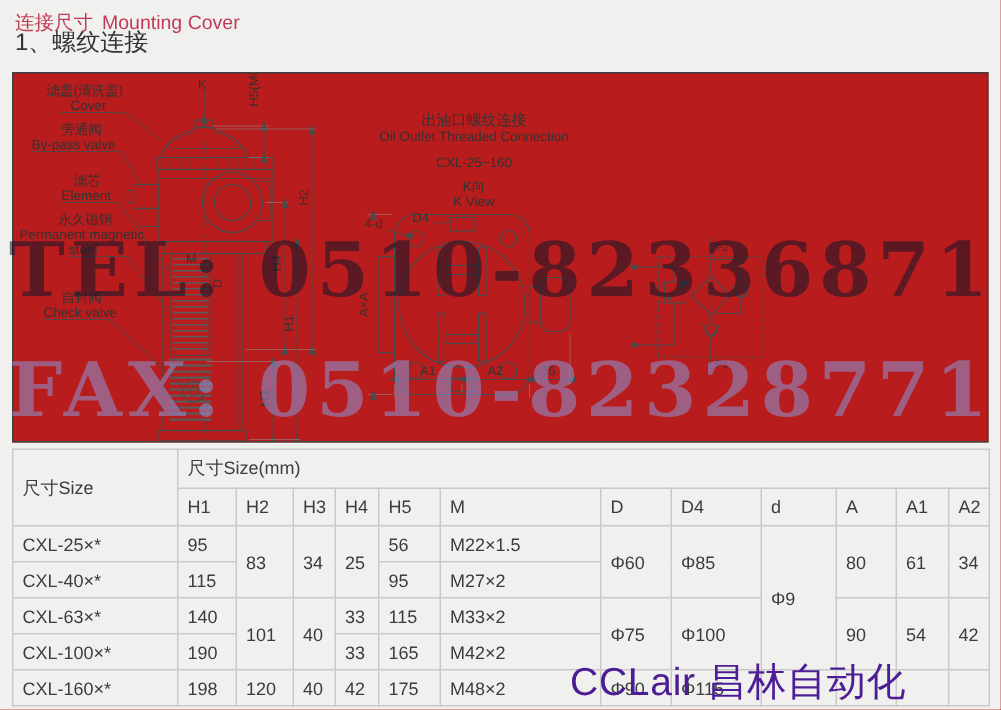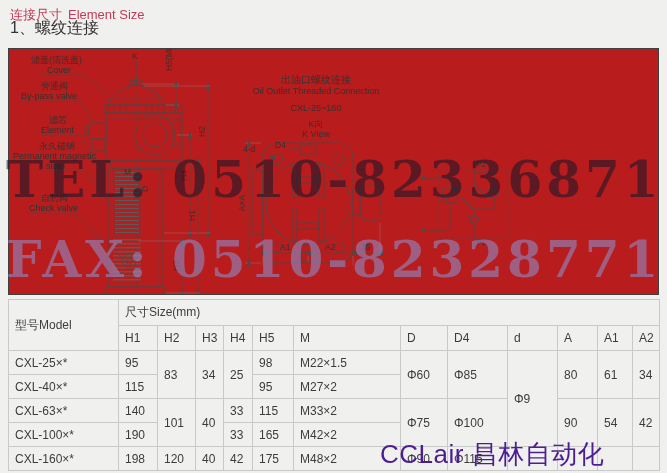--- a/index.html
+++ b/index.html
@@ -24,21 +24,21 @@
   thead tr.r1 th{height:21px;}
   thead tr.r2 th{height:20px;}
   tbody td{height:19px;}
 </style>
 </head>
 <body>
 
 <div id="page">
 
   <div id="page-title" style="color: rgb(193, 59, 86);">
-    <span>连接尺寸</span><span class="en">Element Size</span>
+    <span>连接尺寸</span><span class="en">Mounting Cover</span>
   </div>
   <div id="section-title">1、螺纹连接</div>
 
   <div id="panel">
     <svg width="649" height="245" viewBox="0 0 649 245">
       <defs>
         <marker id="arw" markerWidth="8" markerHeight="8" refX="4" refY="4" orient="auto" markerUnits="userSpaceOnUse">
           <path d="M0.5,4 L7.5,1.6 L7.5,6.4 Z" fill="#4a4a4a"></path>
         </marker>
       </defs>
@@ -216,21 +216,21 @@
           <col style="width: 107px;">
           <col style="width: 47px;">
           <col style="width: 60px;">
           <col style="width: 50px;">
           <col style="width: 40px;">
           <col style="width: 35px;">
           <col style="width: 27px;">
         </colgroup>
       <thead id="thead">
           <tr class="r1">
-            <th rowspan="2">型号Model</th>
+            <th rowspan="2">尺寸Size</th>
             <th colspan="12">尺寸Size(mm)</th>
           </tr>
           <tr class="r2">
             <th>H1</th>
             <th>H2</th>
             <th>H3</th>
             <th>H4</th>
             <th>H5</th>
             <th>M</th>
             <th>D</th>
@@ -241,21 +241,21 @@
             <th>A2</th>
           </tr>
         </thead>
       <tbody id="tbody">
           <tr>
             <td>CXL-25×*</td>
             <td>95</td>
             <td rowspan="2">83</td>
             <td rowspan="2">34</td>
             <td rowspan="2">25</td>
-            <td>98</td>
+            <td>56</td>
             <td>M22×1.5</td>
             <td rowspan="2">Φ60</td>
             <td rowspan="2">Φ85</td>
             <td rowspan="4">Φ9</td>
             <td rowspan="2">80</td>
             <td rowspan="2">61</td>
             <td rowspan="2">34</td>
           </tr>
           <tr>
             <td>CXL-40×*</td>

